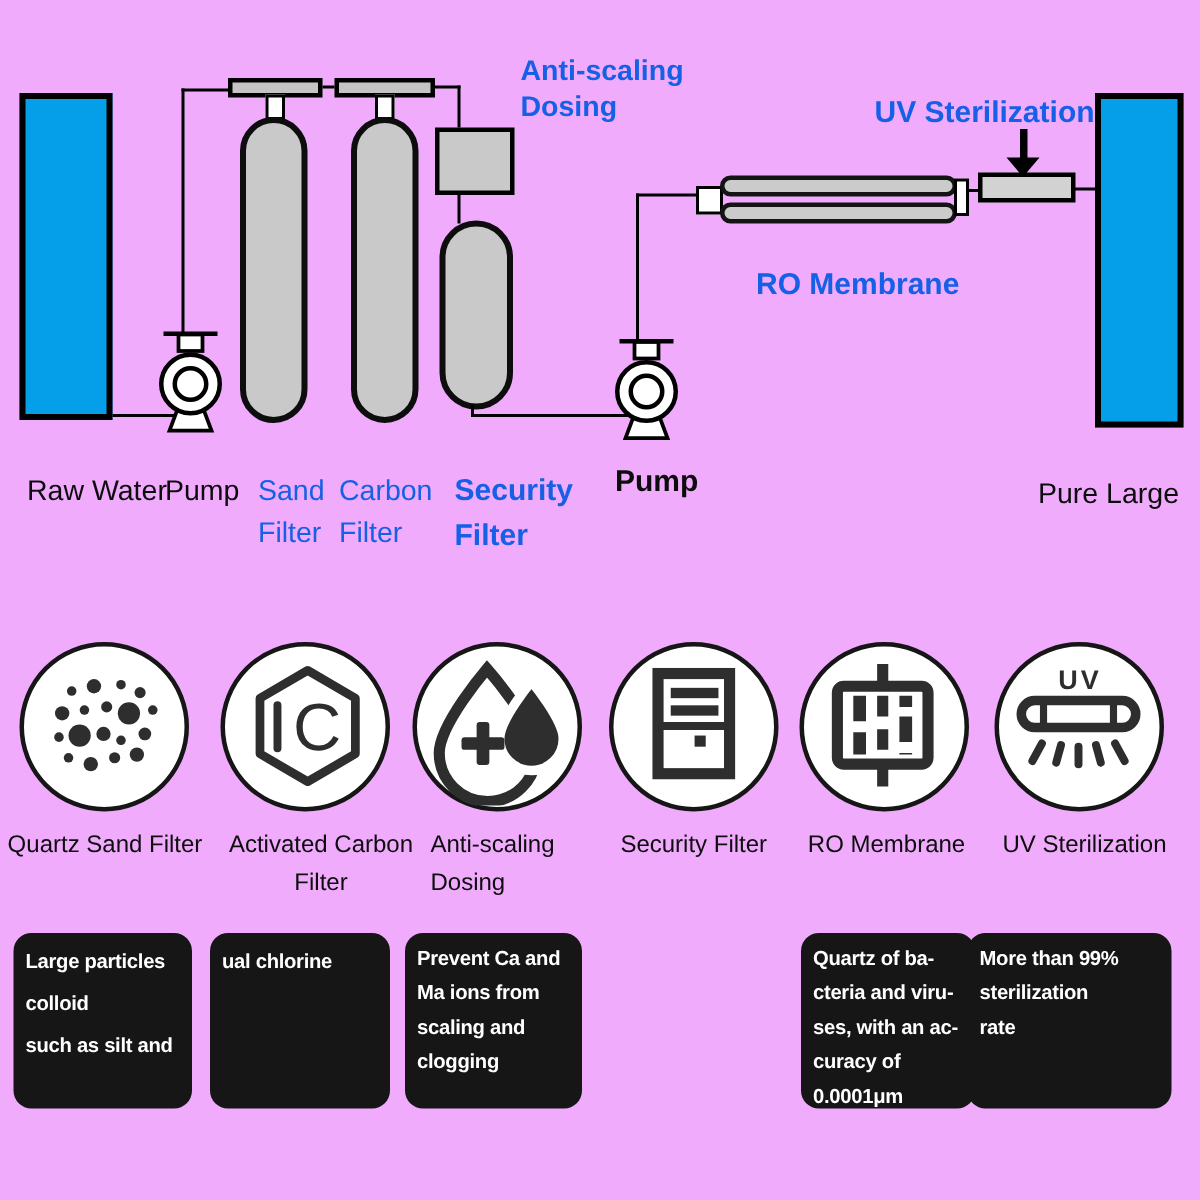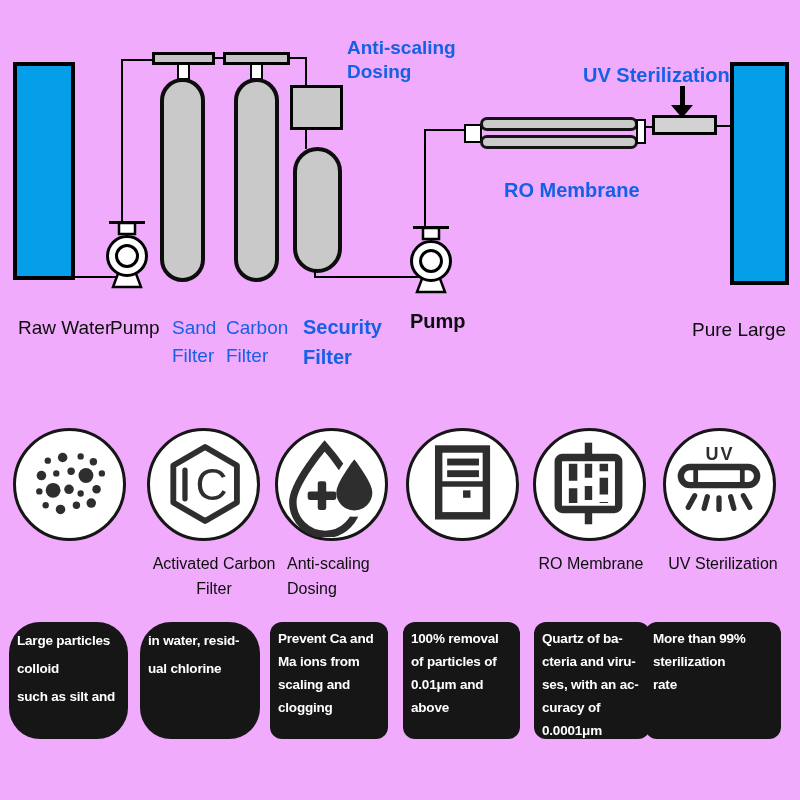--- a/index.html
+++ b/index.html
@@ -28,21 +28,21 @@
   
   .stage-circle{position:absolute;top:428px;width:113px;height:113px;border:3.5px solid #161616;
                 border-radius:50%;box-sizing:border-box;background:#fff;}
   .stage-circle svg{position:absolute;left:0;top:0;}
   .caption{position:absolute;top:551px;font-size:16px;line-height:25px;color:#0d0d0d;text-align:center;}
   .caption.left{text-align:left;}
   
   .desc-box{position:absolute;top:622px;height:117px;background:#161616;border-radius:12px;
             box-sizing:border-box;padding:5px 4px 0 8px;color:#fff;font-weight:700;
             font-size:13.5px;letter-spacing:-0.2px;line-height:23px;}
-  .desc-box.lh-lg{line-height:28px;border-radius:31px;}
+  .desc-box.lh-lg{line-height:28px;}
   .icon-stroke{stroke:#2e2e2e;fill:none;}
   .icon-fill{fill:#2e2e2e;}
 </style>
 </head>
 <body>
 
 <div class="page">
 
   <div class="tank" style="left:13px;top:62px;width:62px;height:218px;"></div>
 
@@ -200,59 +200,58 @@
       <g class="icon-stroke" stroke-width="5" stroke-linecap="round">
         <line x1="27" y1="61" x2="21" y2="72"></line>
         <line x1="39" y1="62" x2="36" y2="73"></line>
         <line x1="50" y1="63" x2="50" y2="74"></line>
         <line x1="61" y1="62" x2="64" y2="73"></line>
         <line x1="73" y1="61" x2="79" y2="72"></line>
       </g>
     </svg>
   </div>
 
+  <div class="caption" style="left:0px;width:140px;">
+    <div>Quartz Sand Filter</div>
+  </div>
   <div class="caption" style="left:144px;width:140px;text-align:center;">
     <div>Activated Carbon</div>
     <div>Filter</div>
   </div>
   <div class="caption left" style="left:287px;width:110px;">
     <div>Anti-scaling</div>
     <div>Dosing</div>
+  </div>
+  <div class="caption" style="left:400px;width:125px;">
+    <div>Security Filter</div>
   </div>
   <div class="caption" style="left:531px;width:120px;">
     <div>RO Membrane</div>
   </div>
   <div class="caption" style="left:658px;width:130px;">
     <div>UV Sterilization</div>
   </div>
 
   <div class="desc-box lh-lg" style="left:9px;width:119px;">
     <div>Large particles</div>
     <div>colloid</div>
     <div>such as silt and</div>
   </div>
 
   <div class="desc-box lh-lg" style="left:140px;width:120px;">
-    <div>in water, resid-</div>
     <div>ual chlorine</div>
   </div>
 
   <div class="desc-box" style="left:270px;width:118px;">
     <div>Prevent Ca and</div>
     <div>Ma ions from</div>
     <div>scaling and</div>
     <div>clogging</div>
   </div>
 
-  <div class="desc-box" style="left:403px;width:117px;">
-    <div>100% removal</div>
-    <div>of particles of</div>
-    <div>0.01μm and</div>
-    <div>above</div>
-  </div>
 
   <div class="desc-box" style="left:534px;width:116px;">
     <div>Quartz of ba-</div>
     <div>cteria and viru-</div>
     <div>ses, with an ac-</div>
     <div>curacy of</div>
     <div>0.0001μm</div>
   </div>
 
   <div class="desc-box" style="left:645px;width:136px;">

